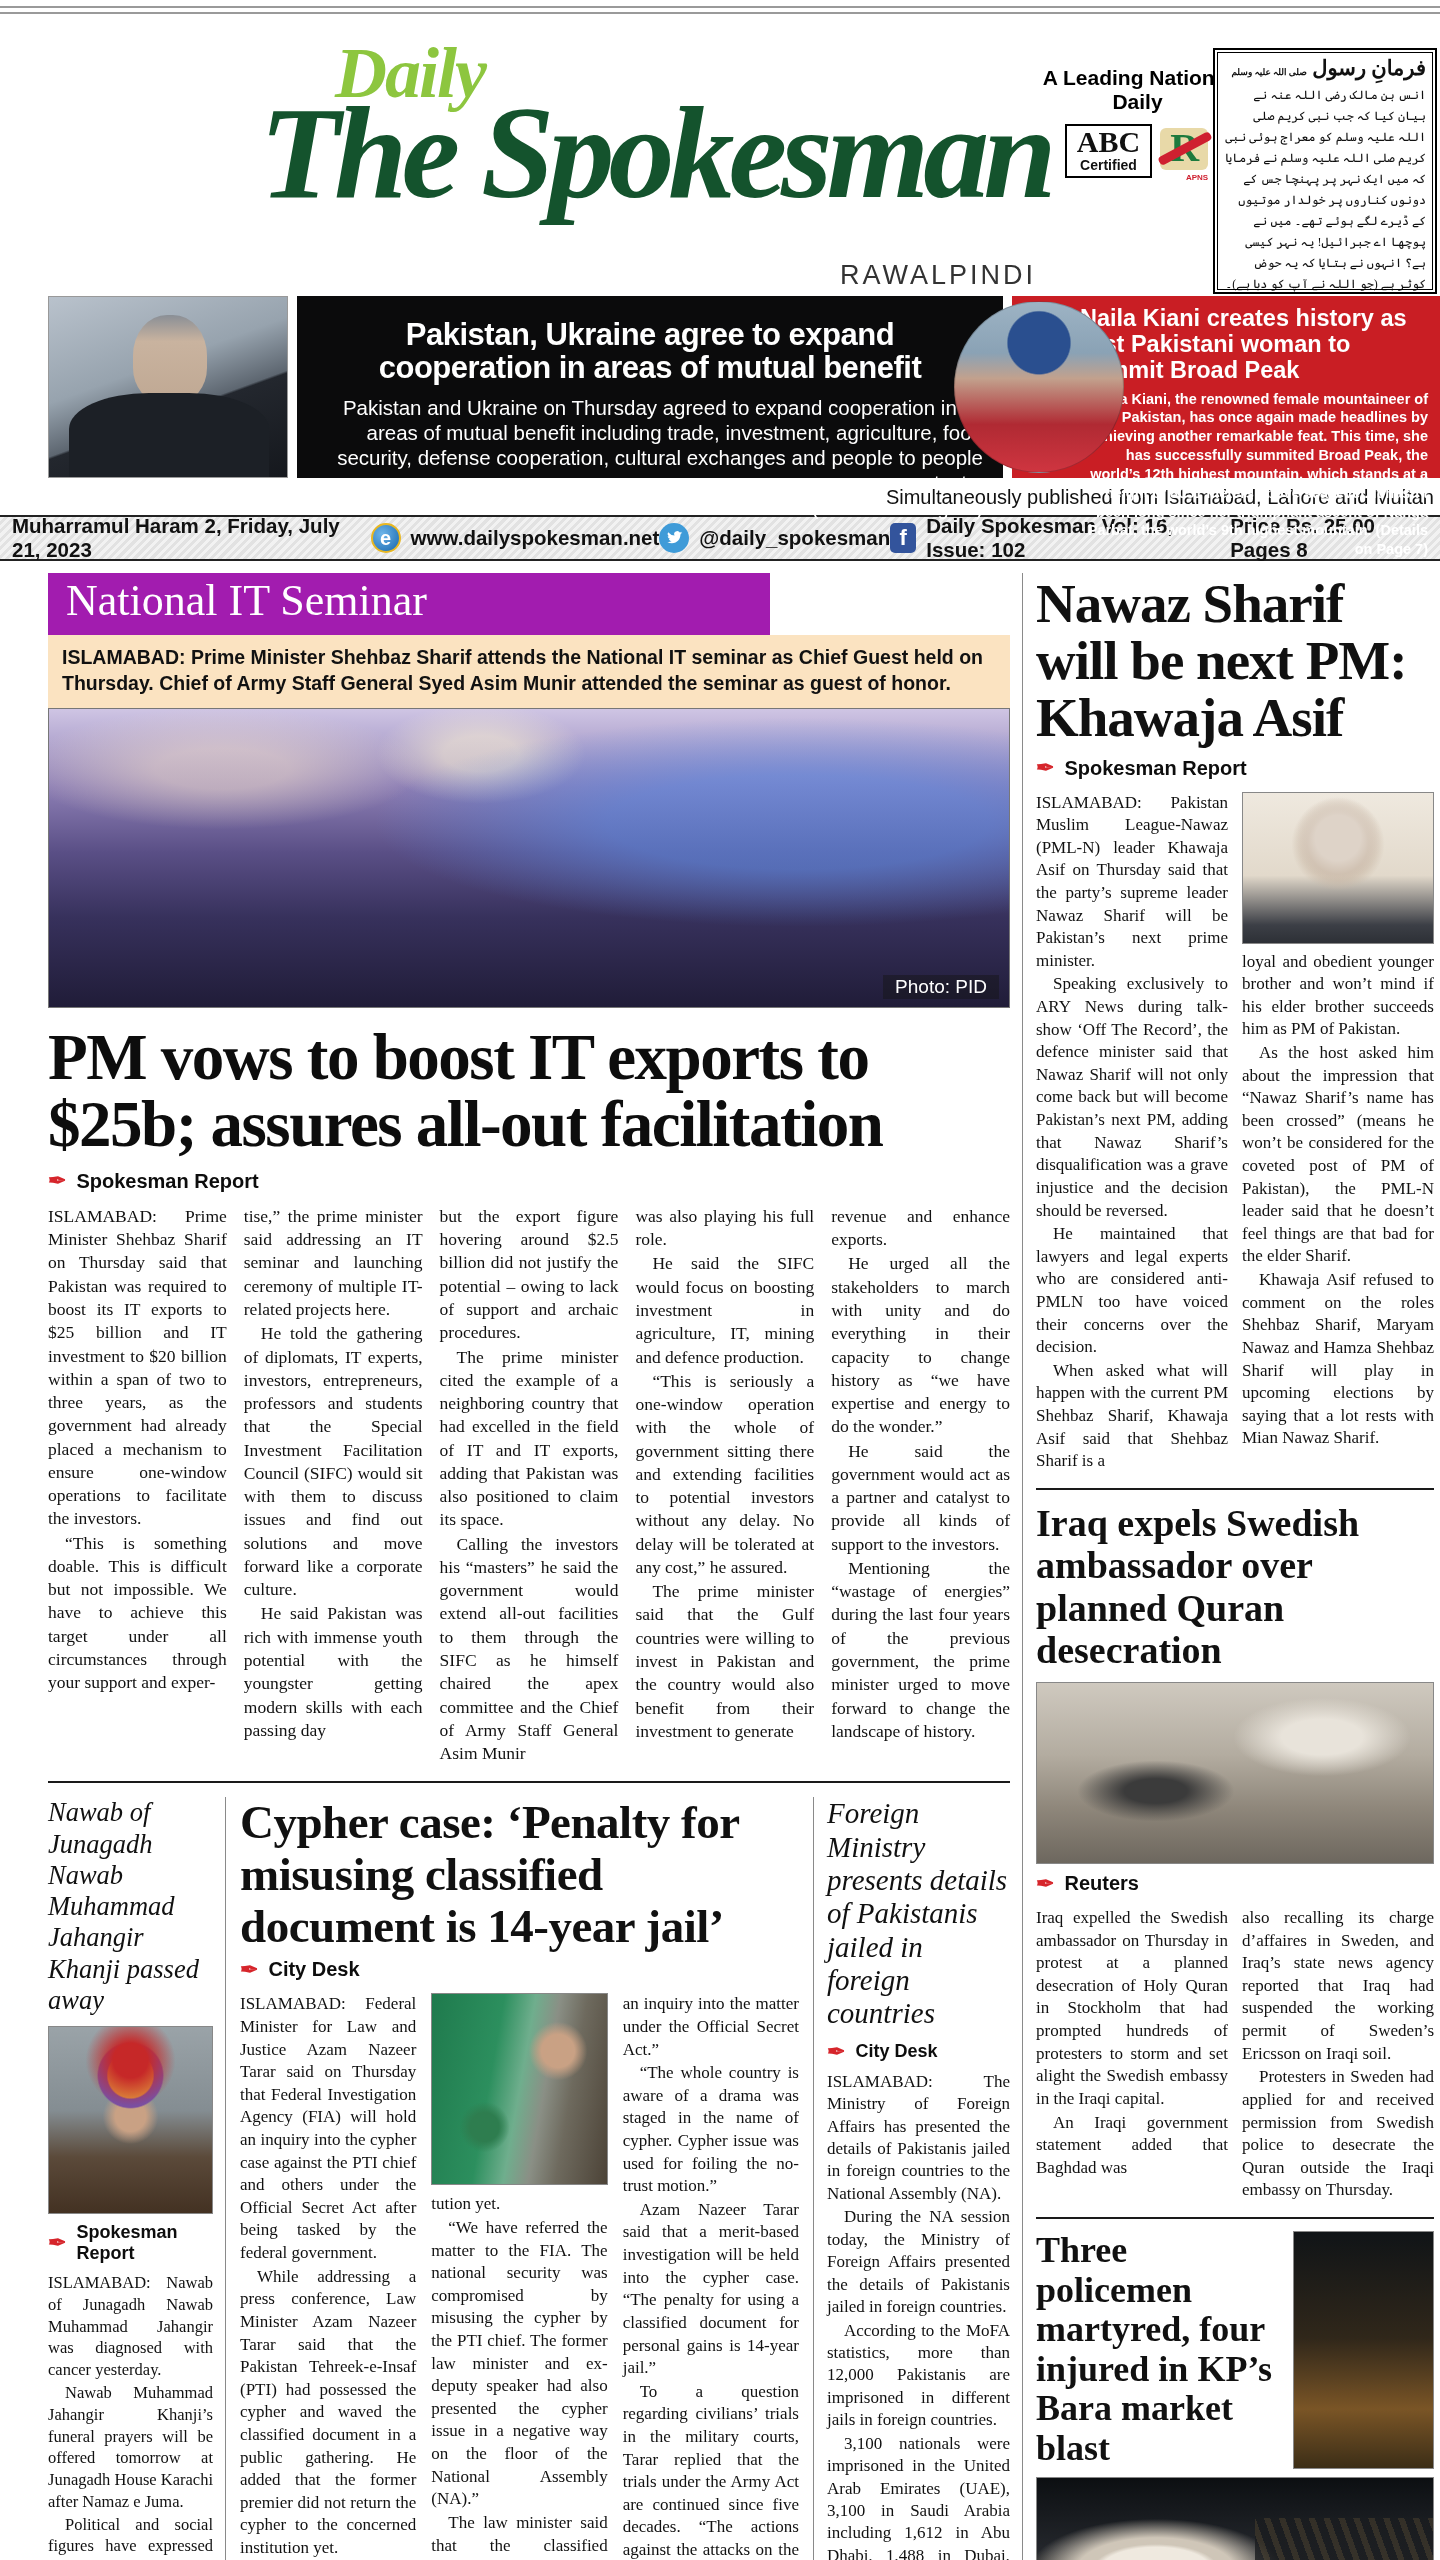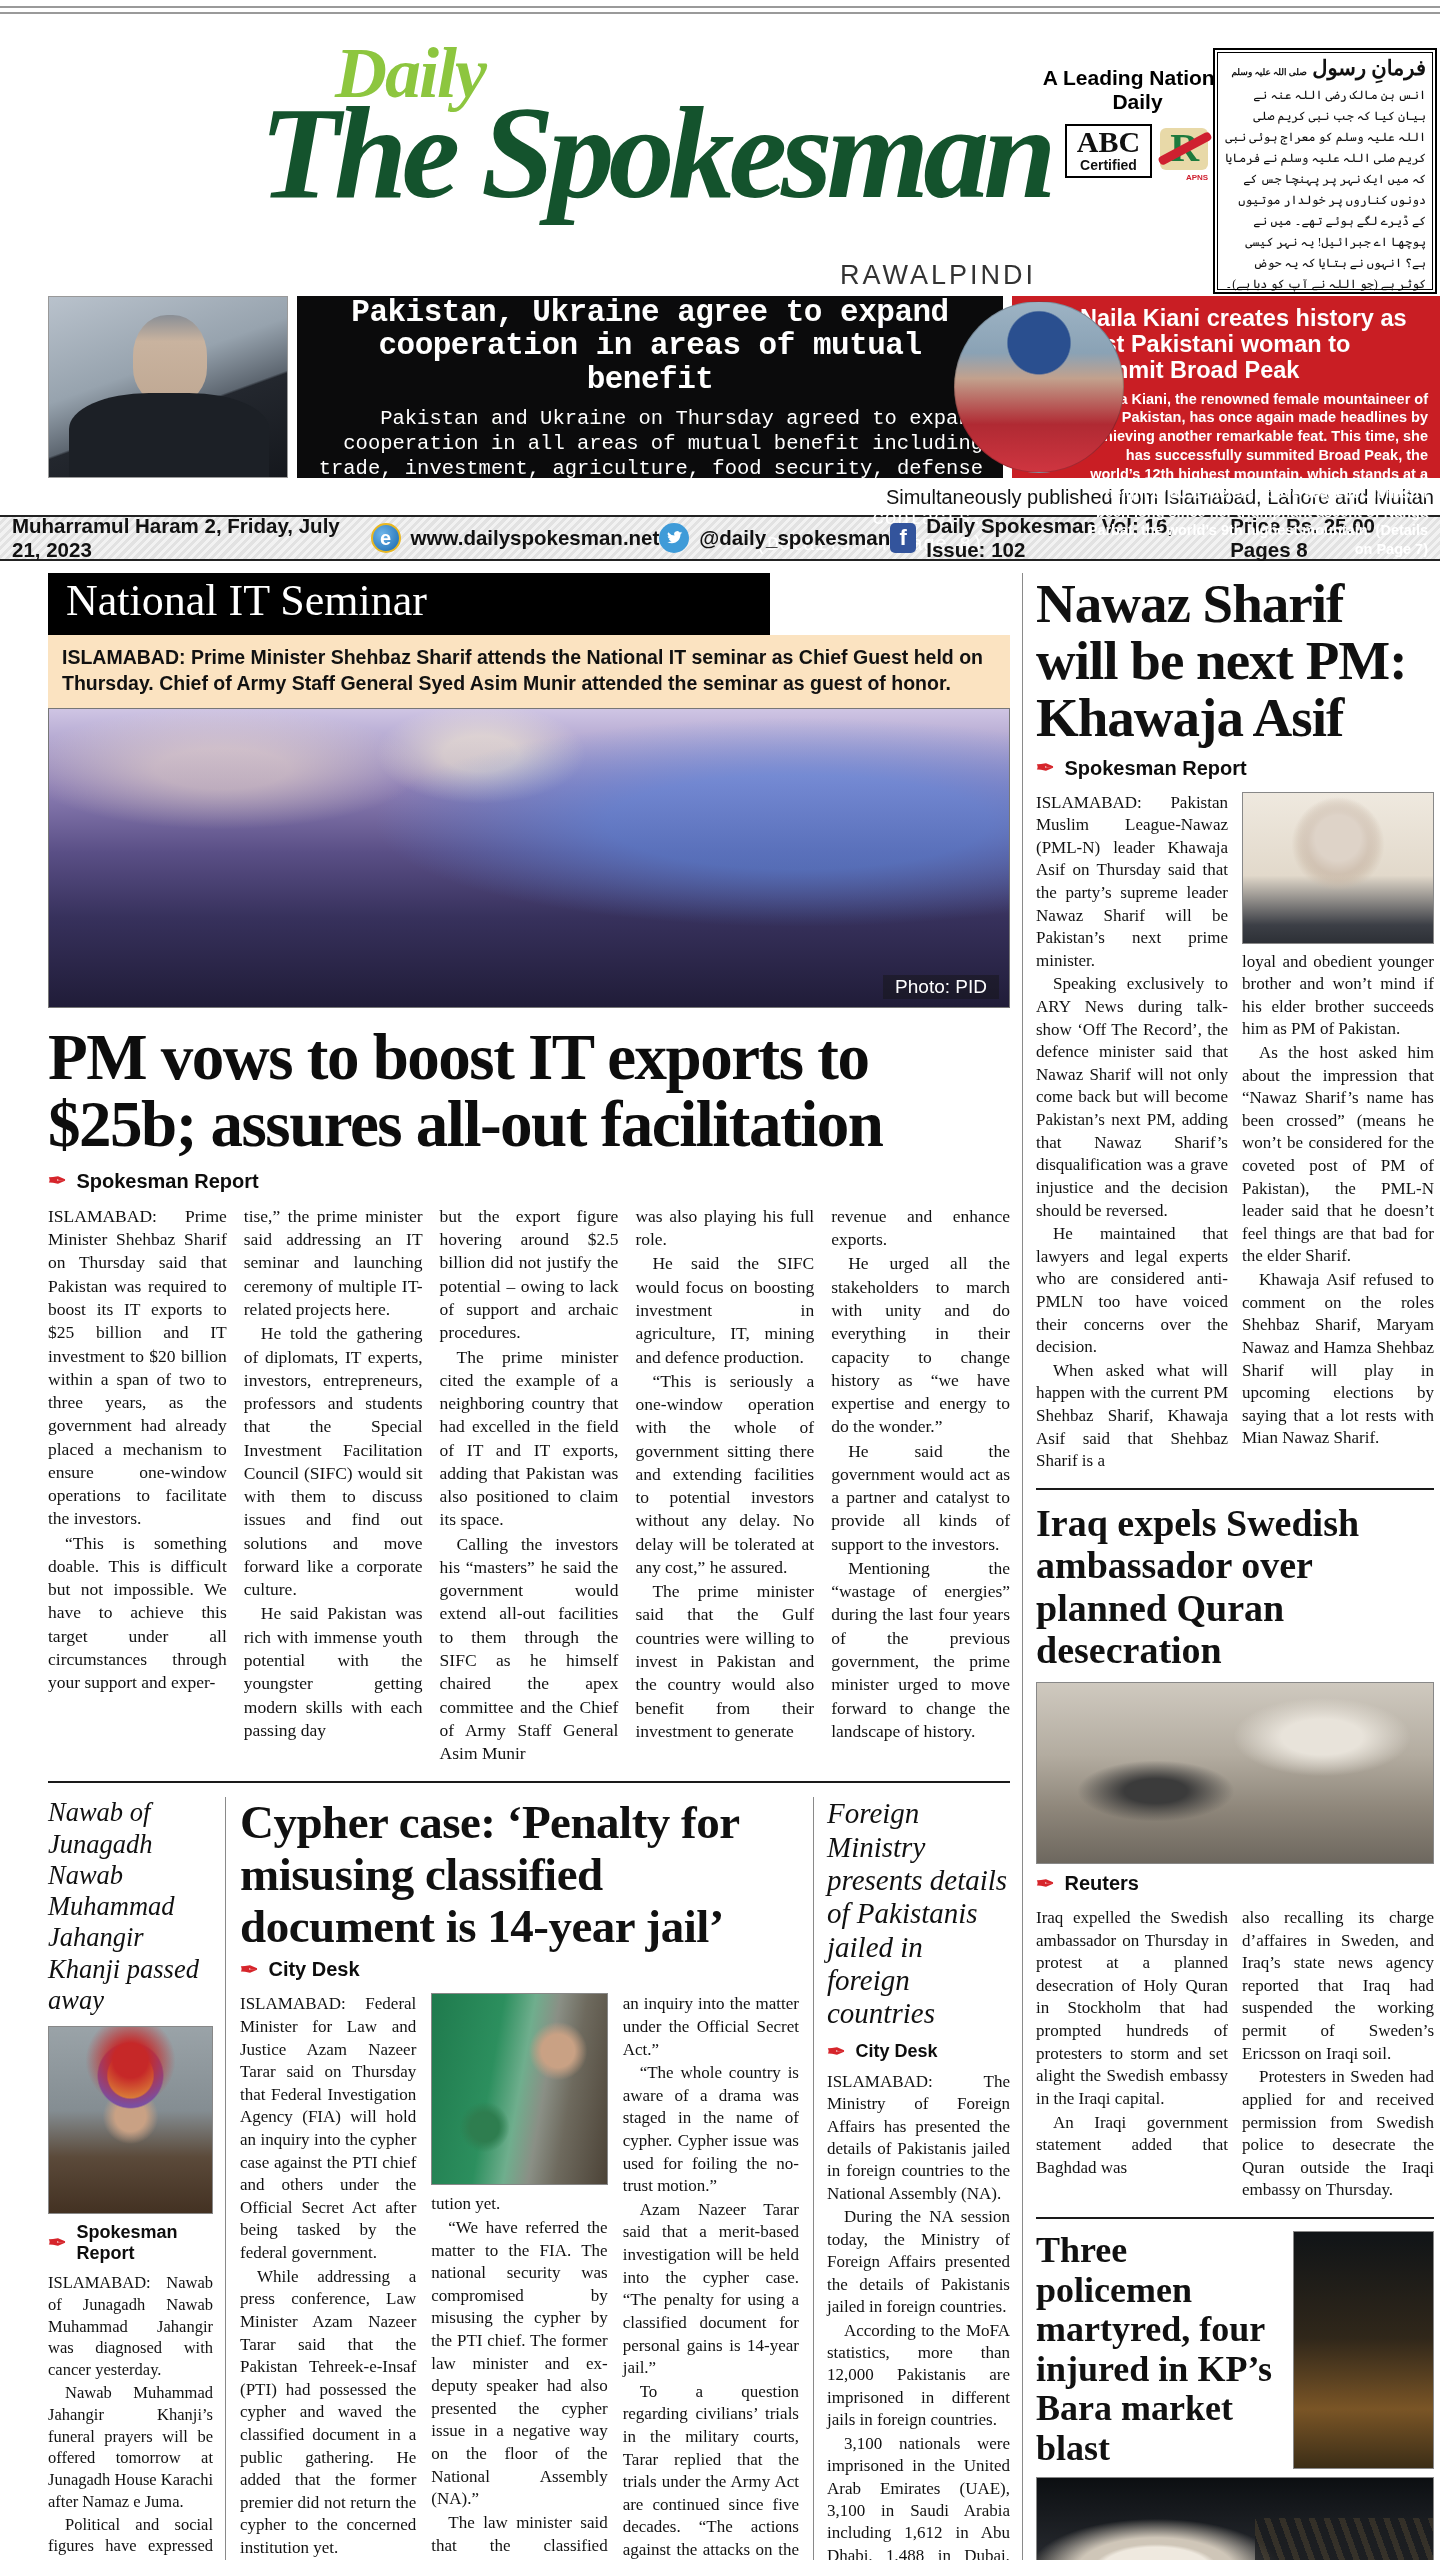--- a/index.html
+++ b/index.html
@@ -52,22 +52,22 @@
   
   .banner-row { display:flex; padding-left:48px; gap:9px; height:182px; }
   .photo-man {
     width:240px; border:1px solid #999;
     background:linear-gradient(160deg,#b9c2cc 0%,#97a3ae 40%,#5d6670 60%,#23272e 61%,#15181d 100%);
     position:relative; overflow:hidden;
   }
   .photo-man .head { position:absolute; left:84px; top:18px; width:74px; height:88px; border-radius:46% 46% 40% 40%; background:linear-gradient(180deg,#8a8f96 0%,#c9b39f 30%,#bfa893 100%); }
   .photo-man .suit { position:absolute; left:20px; top:96px; width:200px; height:90px; border-radius:40% 40% 0 0; background:#1c2026; }
   .black-banner {
-    width:706px; background:#0b0b0c; color:#fff; padding:0 20px 10px; text-align:center;
-    font-family:Liberation Mono, monospace;
+    width:706px; background:#0b0b0c; color:#fff; padding:22px 20px 10px; text-align:center;
+    font-family:Liberation Sans, sans-serif;
   }
   .black-banner h2 { font-size:31px; line-height:1.08; font-weight:bold; margin-bottom:10px; letter-spacing:-.5px; }
   .black-banner .bb-body { font-size:20.5px; line-height:1.22; text-align:right; }
   .black-banner .bb-details { font-size:20px; text-align:right; margin-top:2px; }
   .red-banner {
     flex:1; position:relative; background:#c91e24; color:#fff; padding:10px 12px 8px 68px;
     font-family:"Liberation Sans", sans-serif;
   }
   .naila-circle {
     position:absolute; left:-58px; top:5px; width:170px; height:172px; border-radius:50%;
@@ -91,21 +91,21 @@
   .db-icon { width:30px; height:30px; border-radius:50%; display:inline-flex; align-items:center; justify-content:center; }
   .globe-icon { background:radial-gradient(circle at 35% 35%, #6db5ea, #1565ad); color:#fff; font-size:20px; font-weight:bold; border:2px solid #e8b722; }
   .twitter-icon { background:#3f9bd8; }
   .fb-icon { background:#33549c; border-radius:5px; color:#fff; font-size:22px; font-weight:bold; }
 
   
   .main-area { display:flex; padding-left:48px; margin-top:12px; }
   .left-main { width:962px; }
   .right-rail { width:414px; margin-left:12px; padding-left:13px; border-left:1px solid #8a8a8a; padding-right:2px; }
 
-  .kicker { width:722px; background:#000000; color:#fff; font-size:44px; padding:4px 18px 10px; line-height:1.1; }
+  .kicker { width:722px; background:#a21caf; color:#fff; font-size:44px; padding:4px 18px 10px; line-height:1.1; }
   .lead-caption { background:#fbe3c1; padding:10px 14px 12px; font-family:"Liberation Sans", sans-serif; font-weight:bold; font-size:19.5px; line-height:1.3; color:#111; }
   .lead-photo {
     height:300px; position:relative; border:1px solid #777;
     background:
       radial-gradient(ellipse at 78% 38%, rgba(90,140,230,.55) 0 18%, transparent 40%),
       radial-gradient(ellipse at 18% 20%, rgba(240,220,200,.5) 0 6%, transparent 18%),
       radial-gradient(ellipse at 45% 15%, rgba(250,240,210,.55) 0 5%, transparent 14%),
       linear-gradient(180deg,#cfc5e4 0%,#8d7fb5 26%,#5a4f86 48%,#37315c 70%,#201c38 100%);
   }
   .photo-credit { position:absolute; right:10px; bottom:8px; color:#fff; background:rgba(20,20,20,.45); font-family:"Liberation Sans", sans-serif; font-size:19px; padding:1px 12px; }

